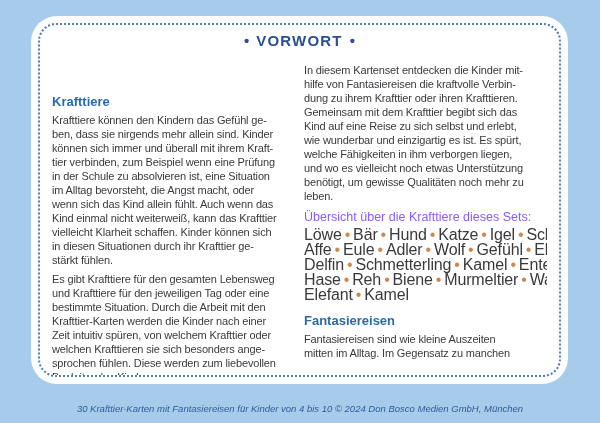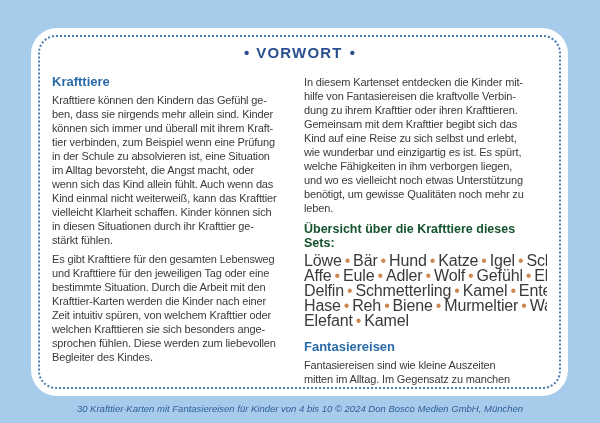--- a/index.html
+++ b/index.html
@@ -5,21 +5,21 @@
   * { margin: 0; padding: 0; box-sizing: border-box; }
   html, body {
     width: 600px; height: 423px;
     font-family: "Liberation Sans", "DejaVu Sans", sans-serif;
     overflow: hidden;
   }
   body { background: #a7cbea; position: relative; }
 
   .card {
     position: absolute;
-    left: 31px; top: 28px;
+    left: 31px; top: 16px;
     width: 537px; height: 368px;
     background: #ffffff;
     border-radius: 26px;
   }
   .dotted-frame {
     position: absolute;
     inset: 7px;
     border: 2px dotted #4d7db3;
     border-radius: 18px;
     pointer-events: none;
@@ -49,27 +49,28 @@
     letter-spacing: -0.15px;
     color: #3a3a3e;
     white-space: pre-line;
   }
   .h-blue {
     color: #2a6ba8;
     font-size: 13px;
     font-weight: bold;
     line-height: 14px;
     margin-bottom: 4px;
+    margin-top: 32px;
   }
   .h-blue.spaced { margin-top: 12px; }
   .para-gap { margin-top: 5px; }
   .h-orange {
-    color: #14532d;
+    color: #8b5cf6;
     font-size: 12.5px;
-    font-weight: bold;
+    font-weight: normal;
     line-height: 14px;
     margin-top: 7px;
     margin-bottom: 3px;
   }
   .animal-list { margin-bottom: 2px; }
   .animal-line {
     font-size: 16px;
     line-height: 15px;
     letter-spacing: -0.15px;
     color: #3a3a3e;

